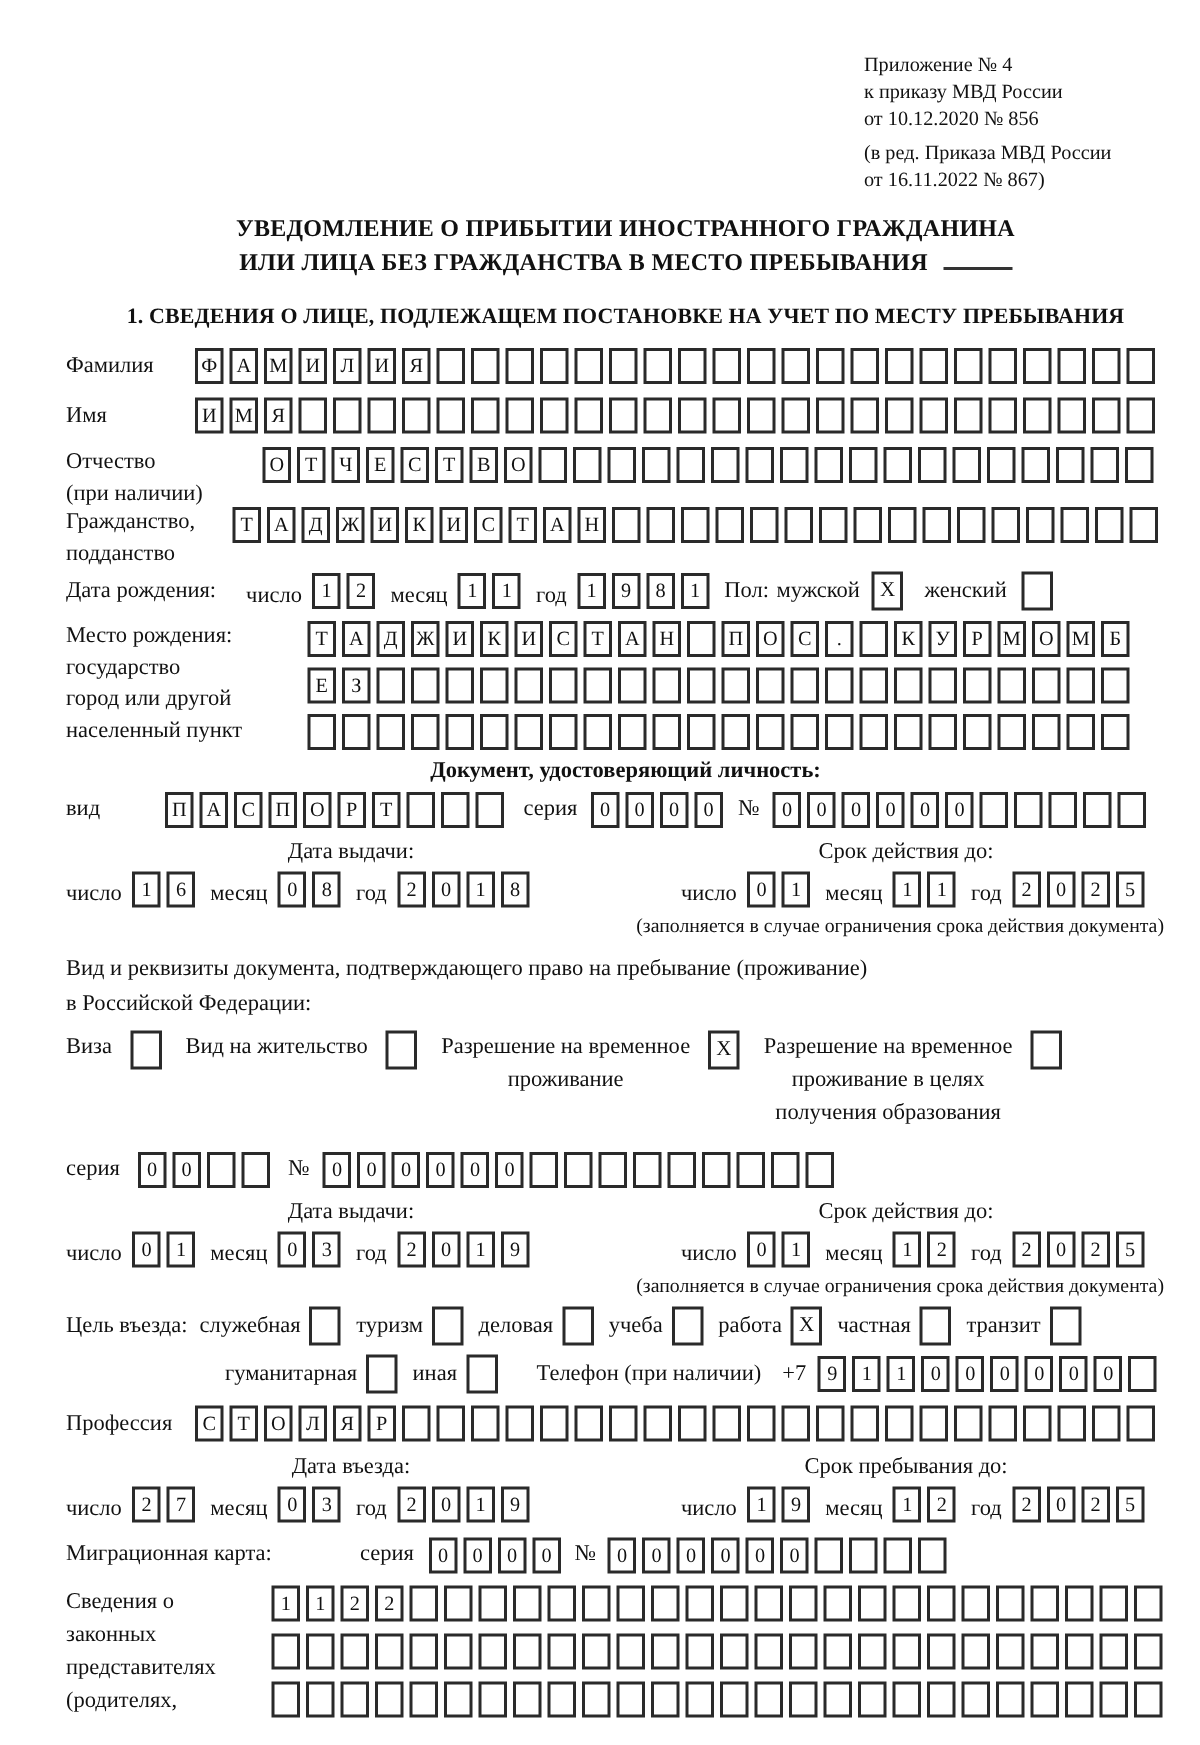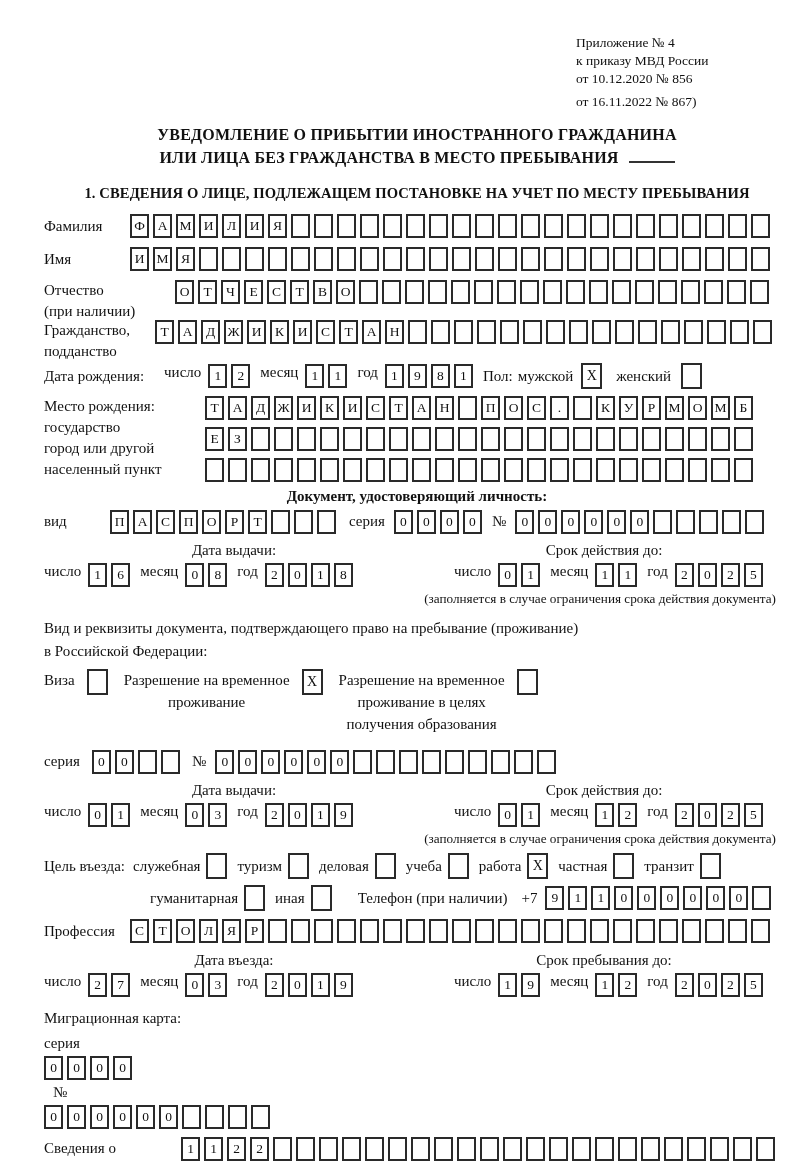--- a/index.html
+++ b/index.html
@@ -35,21 +35,21 @@
     display:inline-flex;align-items:center;justify-content:center;font-size:14px;
   }
   .stackrows{display:flex;flex-direction:column;gap:7px;}
   .center-bold{font-weight:bold;font-size:15px;text-align:center;margin-top:6px;}
   .dpair{display:flex;margin-top:8px;}
   .dpair .half1{width:380px;text-align:center;font-size:15px;}
   .dpair .half2{width:360px;text-align:center;font-size:15px;}
   .dgrow{display:flex;margin-top:4px;align-items:center;}
   .dgrow .g1{display:flex;align-items:center;width:380px;}
   .dgrow .g2{display:flex;align-items:center;padding-left:30px;}
-  .dgroup{display:inline-flex;align-items:flex-start;}
+  .dgroup{display:inline-flex;align-items:flex-end;}
   .dgroup .dlab{font-size:15px;margin:0 7px 0 10px;}
   .dgroup .dlab:first-child{margin-left:0;}
   .note-right{font-size:13.2px;text-align:right;padding-right:14px;margin-top:4px;}
   .para{font-size:15px;margin-top:10px;line-height:23px;}
   .permit-row{display:flex;align-items:flex-start;margin-top:6px;gap:16px;}
   .permit-option{display:flex;align-items:flex-start;gap:12px;}
   .permit-option .plabel{font-size:15px;line-height:22px;text-align:center;}
   .opt{display:inline-flex;align-items:center;margin-right:10px;}
   .opt .olbl{font-size:15px;margin-right:6px;}
   .inl{display:inline-flex;align-items:center;}
@@ -57,20 +57,21 @@
 </head>
 <body>
 
 <div class="page">
 
   <div class="annex">
     <div>Приложение № 4</div>
     <div>к приказу МВД России</div>
     <div>от 10.12.2020 № 856</div>
     <div class="annex2">
+      <div>(в ред. Приказа МВД России</div>
       <div>от 16.11.2022 № 867)</div>
     </div>
   </div>
 
 
   <div class="title">
     <div>УВЕДОМЛЕНИЕ О ПРИБЫТИИ ИНОСТРАННОГО ГРАЖДАНИНА</div>
     <div>
       <span>ИЛИ ЛИЦА БЕЗ ГРАЖДАНСТВА В МЕСТО ПРЕБЫВАНИЯ</span><span class="blank-line"></span>
     </div>
@@ -430,20 +431,26 @@
 
   <div class="permit-row">
       <div class="permit-option">
         <div class="plabel">
           <div>Виза</div>
         </div>
         <span class="checkbox"></span>
       </div>
       <div class="permit-option">
         <div class="plabel">
+          <div>Вид на жительство</div>
+        </div>
+        <span class="checkbox"></span>
+      </div>
+      <div class="permit-option">
+        <div class="plabel">
           <div>Разрешение на временное</div>
           <div>проживание</div>
         </div>
         <span class="checkbox">X</span>
       </div>
       <div class="permit-option">
         <div class="plabel">
           <div>Разрешение на временное</div>
           <div>проживание в целях</div>
           <div>получения образования</div>
@@ -667,21 +674,21 @@
           <span class="cells">
             <span class="cell">2</span>
             <span class="cell">0</span>
             <span class="cell">2</span>
             <span class="cell">5</span>
           </span>
         </span>
       </div>
   </div>
 
-  <div class="row" style="margin-top:9px;align-items:flex-start;flex-direction:column;">
+  <div class="row" style="margin-top:9px;align-items:flex-end;">
     <span class="lbl" style="width:196px;">Миграционная карта:</span>
     <span class="lbl" style="margin-right:10px;">серия</span>
     <span class="cells">
         <span class="cell">0</span>
         <span class="cell">0</span>
         <span class="cell">0</span>
         <span class="cell">0</span>
       </span>
     <span class="lbl" style="margin:0 8px 0 9px;">№</span>
     <span class="cells">

